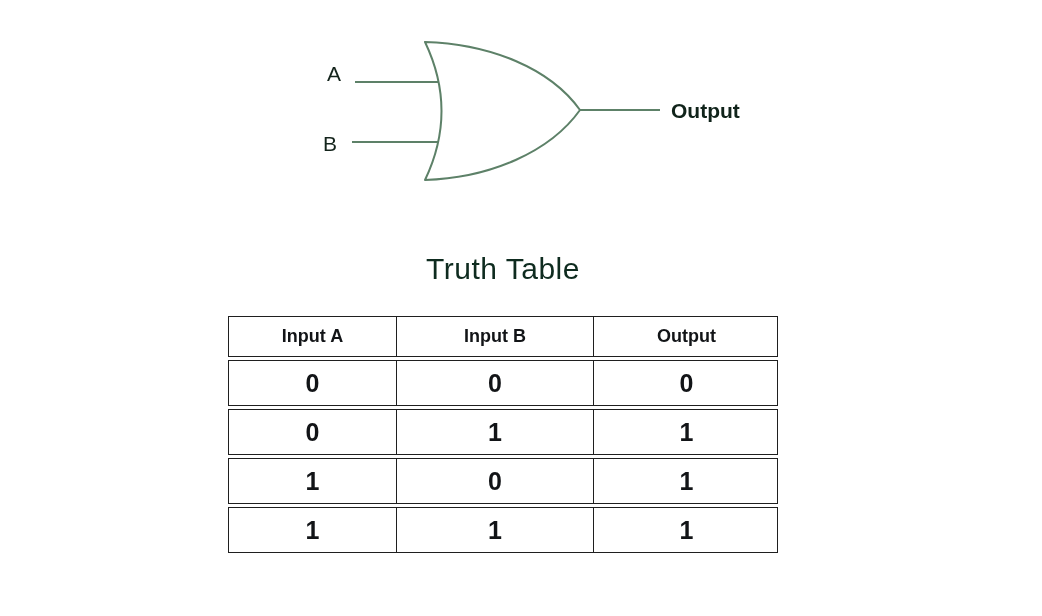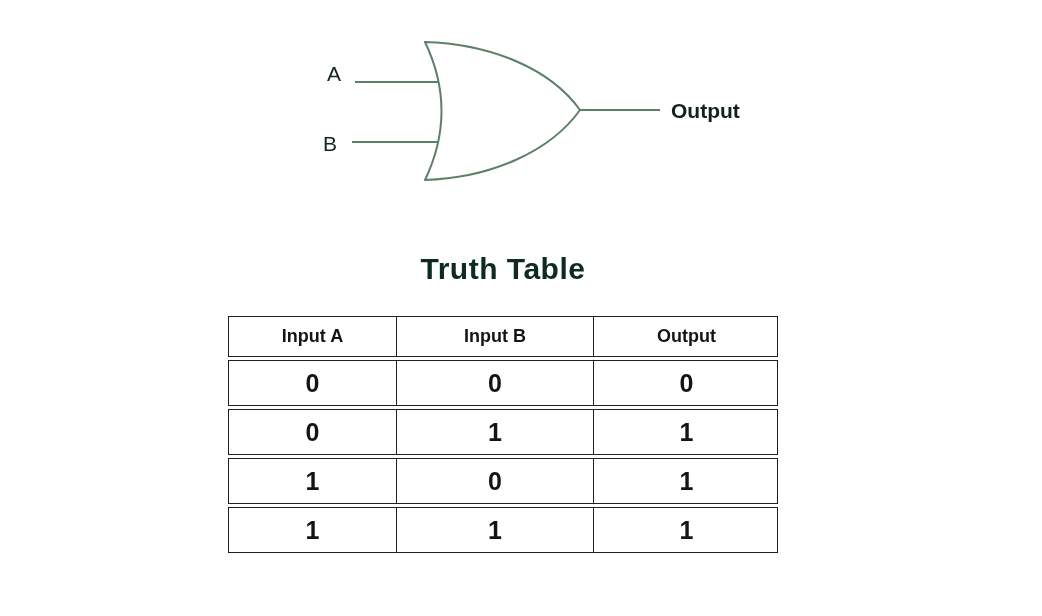--- a/index.html
+++ b/index.html
@@ -43,21 +43,21 @@
   }
 
   
   .table-title {
     position: absolute;
     left: 228px;
     top: 252px;
     width: 550px;
     text-align: center;
     font-size: 30px;
-    font-weight: 700;
+    font-weight: 400;
     color: #0e2b1f;
     letter-spacing: 0.5px;
   }
   .truth-table {
     position: absolute;
     left: 228px;
     top: 316px;
     width: 550px;
     display: flex;
     flex-direction: column;

